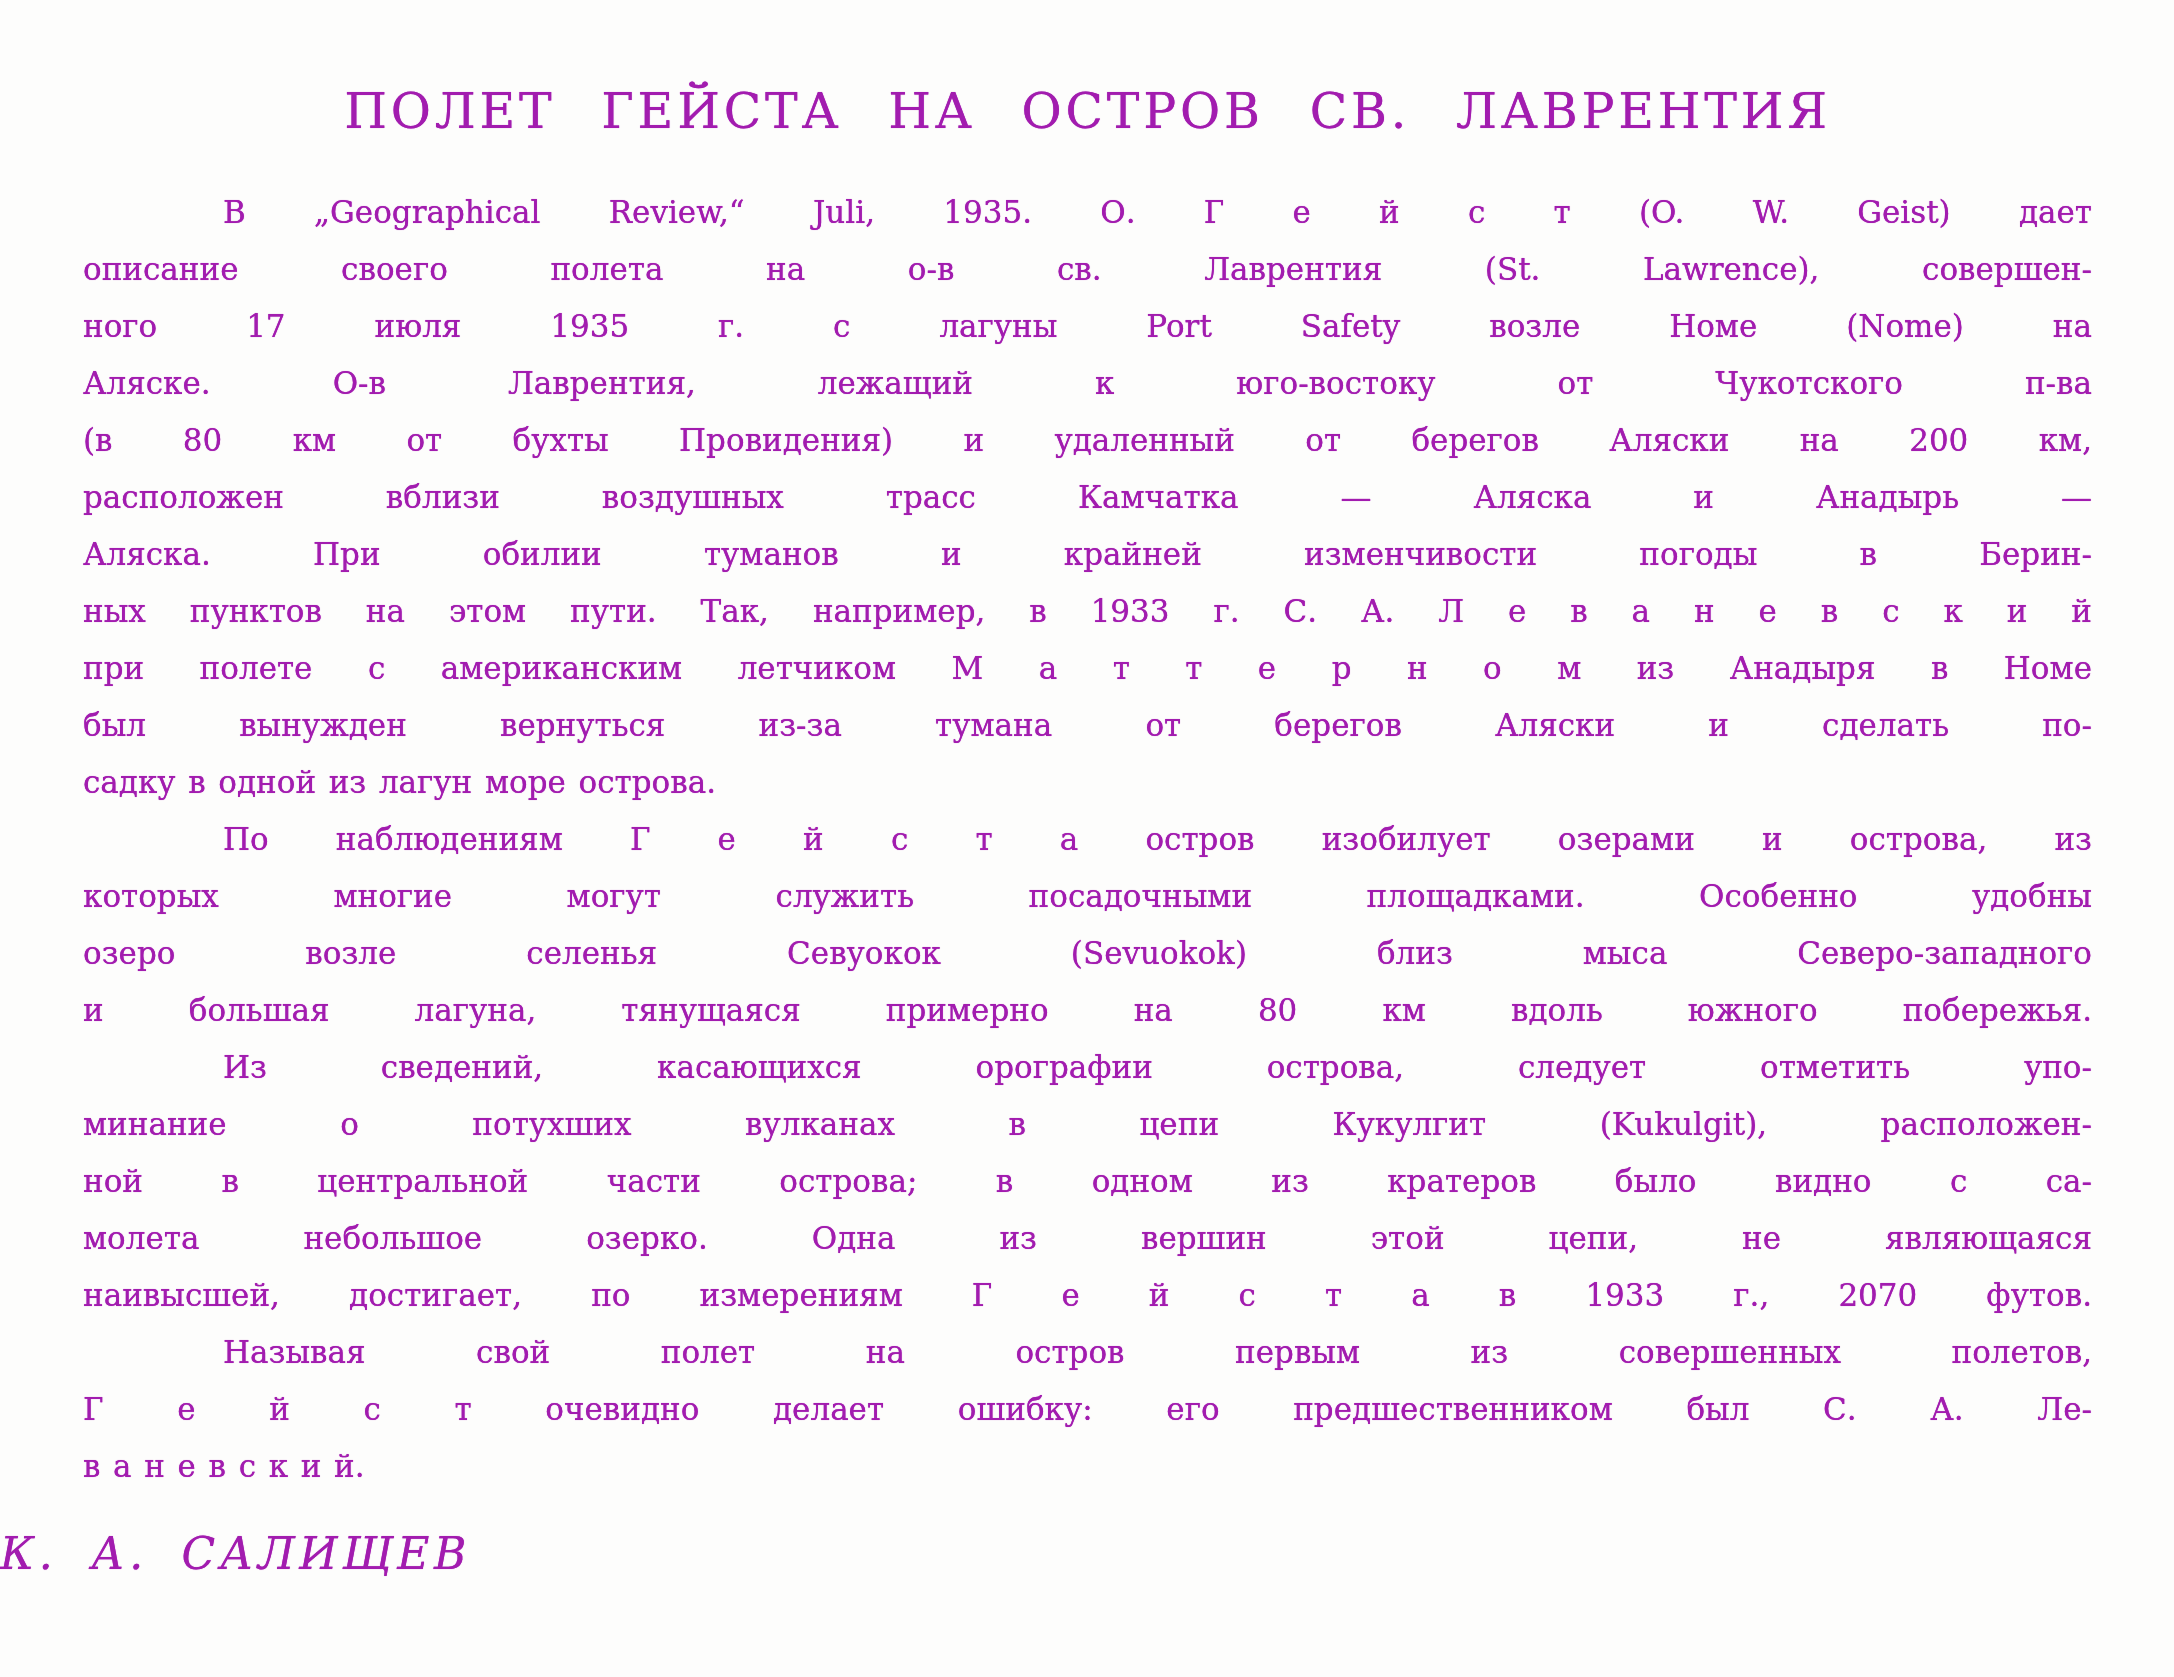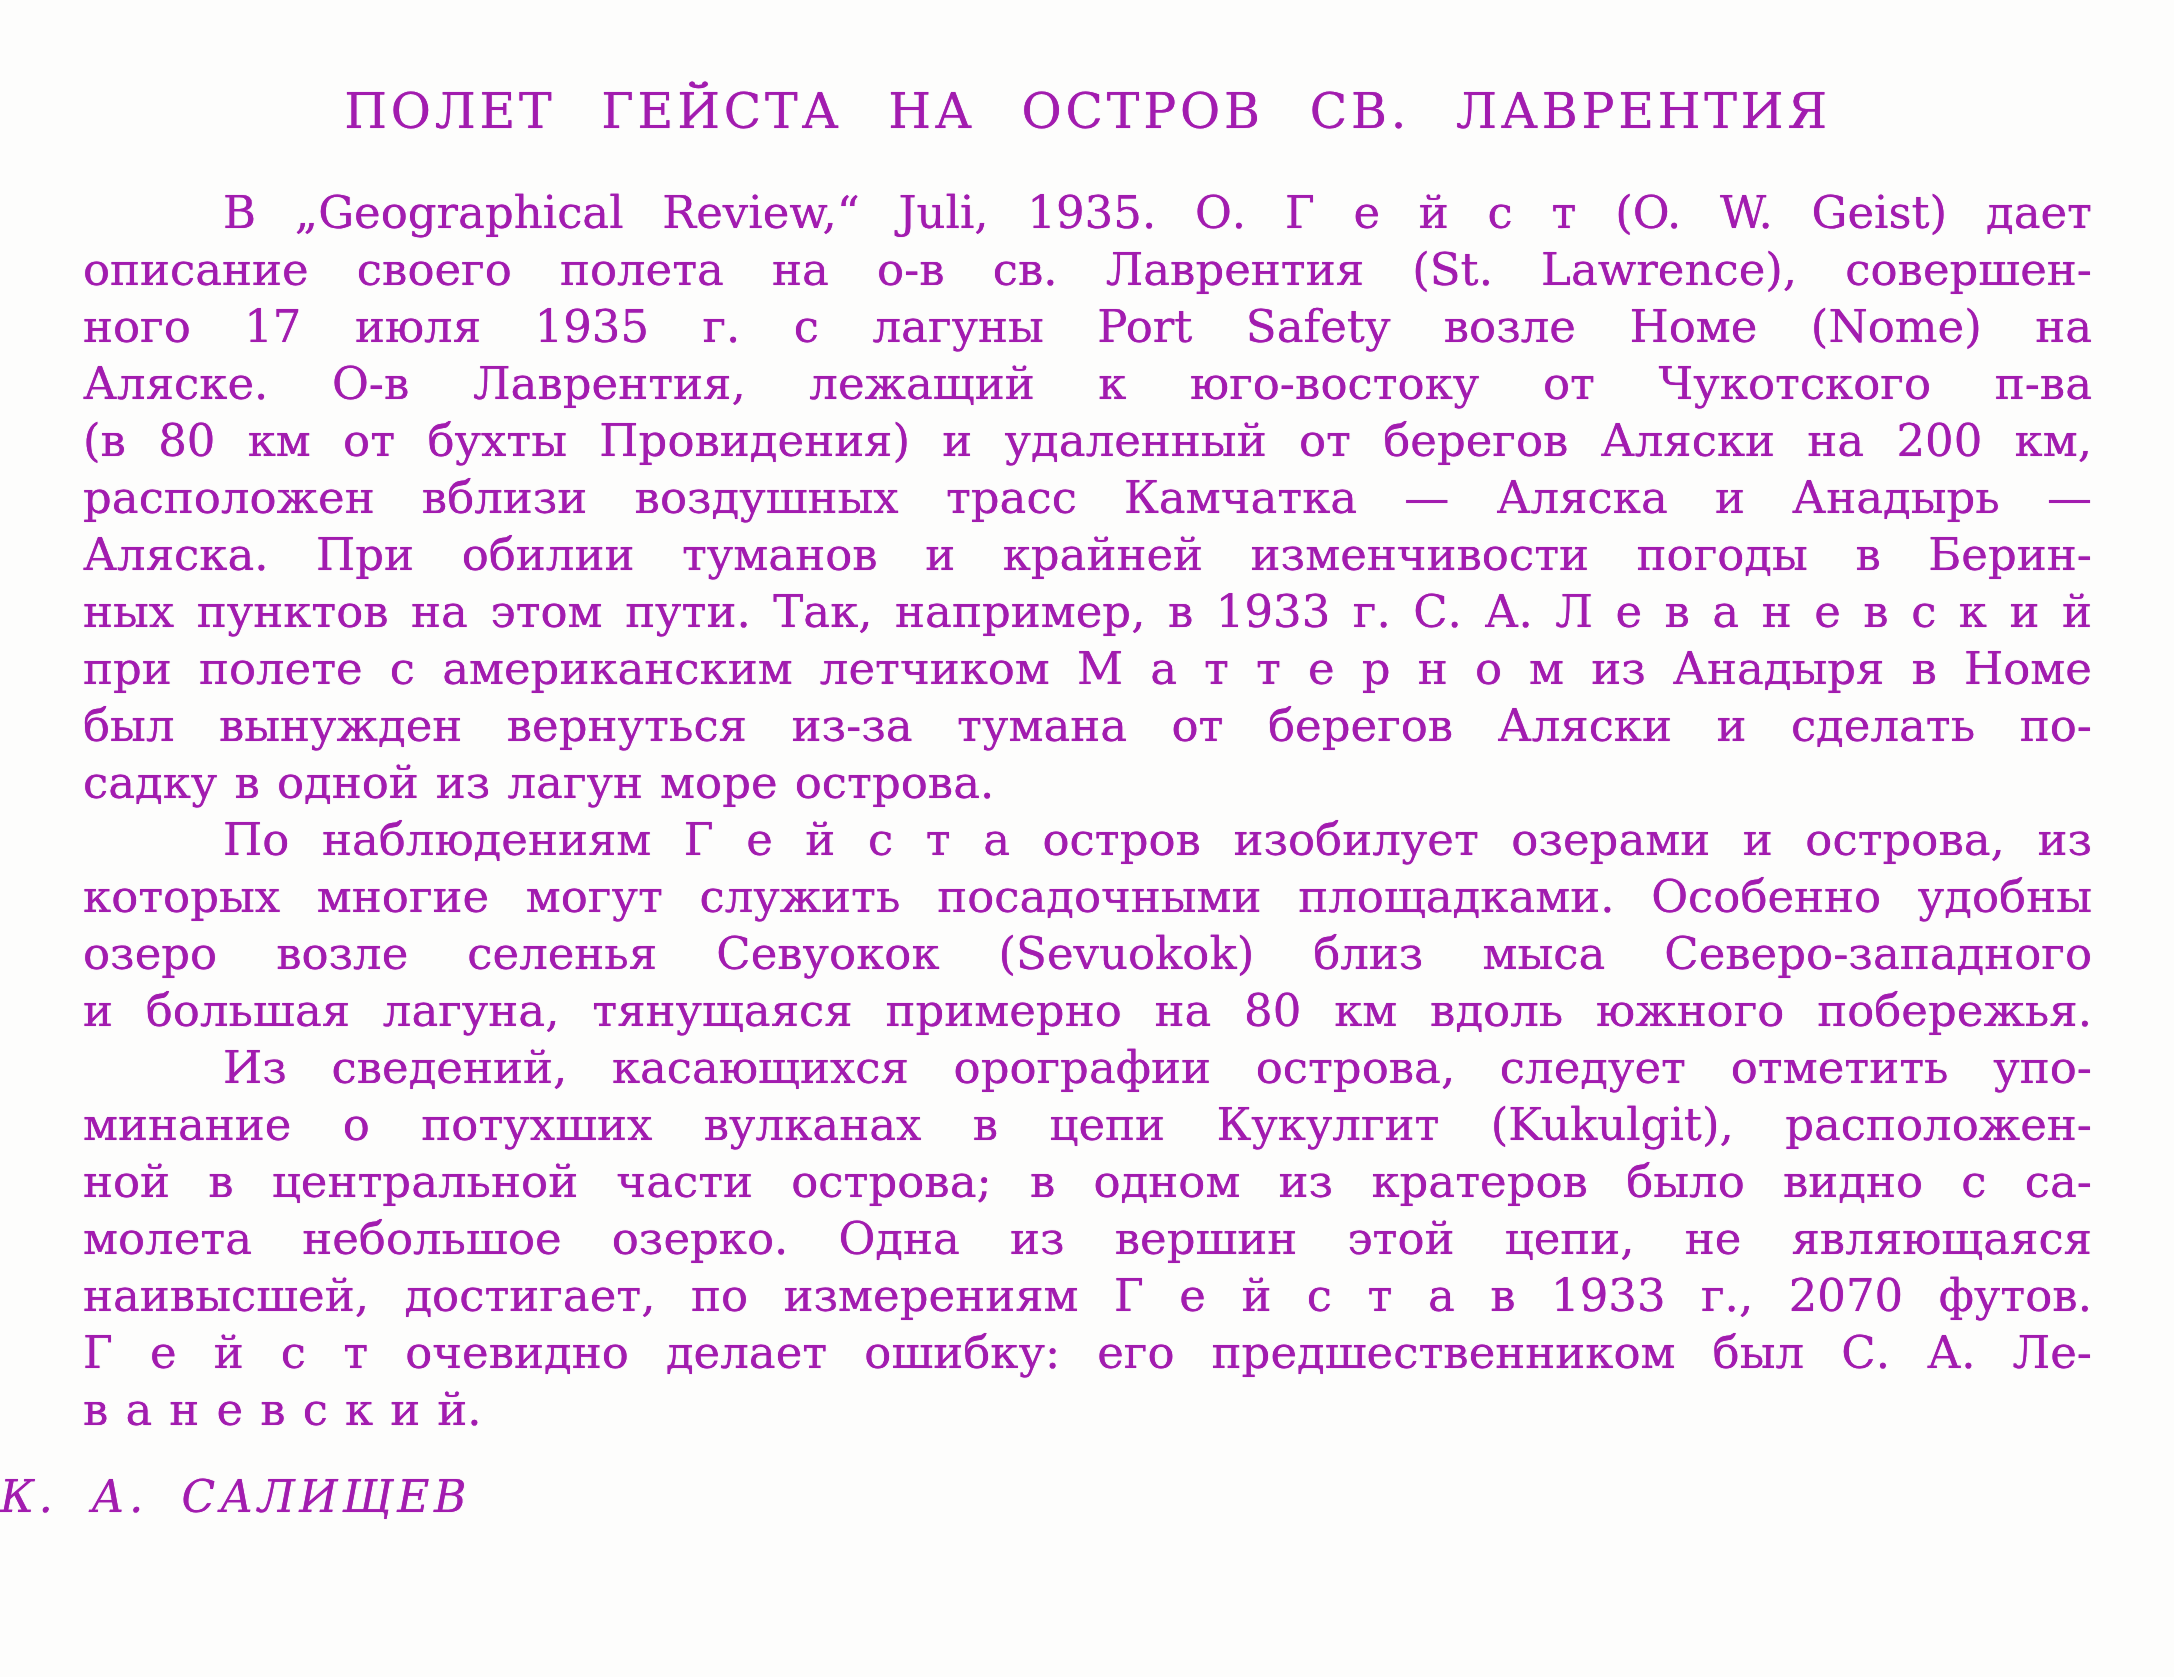--- a/index.html
+++ b/index.html
@@ -23,21 +23,21 @@
     font-size: 49px;
     font-weight: normal;
     line-height: 57px;
     text-align: center;
     letter-spacing: 3.8px;
     word-spacing: 26.5px;
     white-space: nowrap;
   }
   .body-text {
     margin: 44px 83px 0 83px;
-    font-size: 45px;
+    font-size: 31px;
     line-height: 57px;
   }
   .paragraph { margin: 0; }
   .line {
     text-align: justify;
     text-align-last: justify;
     word-spacing: 2.8px;
     white-space: normal;
   }
   .line.indent { padding-left: 140px; }
@@ -80,20 +80,21 @@
         <div class="line">и большая лагуна, тянущаяся примерно на 80 км вдоль южного побережья.</div>
       </div>
       <div class="paragraph">
         <div class="line indent">Из сведений, касающихся орографии острова, следует отметить упо-</div>
         <div class="line">минание о потухших вулканах в цепи Кукулгит (Kukulgit), расположен-</div>
         <div class="line">ной в центральной части острова; в одном из кратеров было видно с са-</div>
         <div class="line">молета небольшое озерко. Одна из вершин этой цепи, не являющаяся</div>
         <div class="line">наивысшей, достигает, по измерениям Г е й с т а в 1933 г., 2070 футов.</div>
       </div>
       <div class="paragraph">
+        <div class="line indent">Называя свой полет на остров первым из совершенных полетов,</div>
         <div class="line">Г е й с т очевидно делает ошибку: его предшественником был С. А. Ле-</div>
         <div class="line short-last">в а н е в с к и й.</div>
       </div>
     </div>
 
   <div class="signature">К. А. САЛИЩЕВ</div>
 </div>
 
 
 </body></html>

